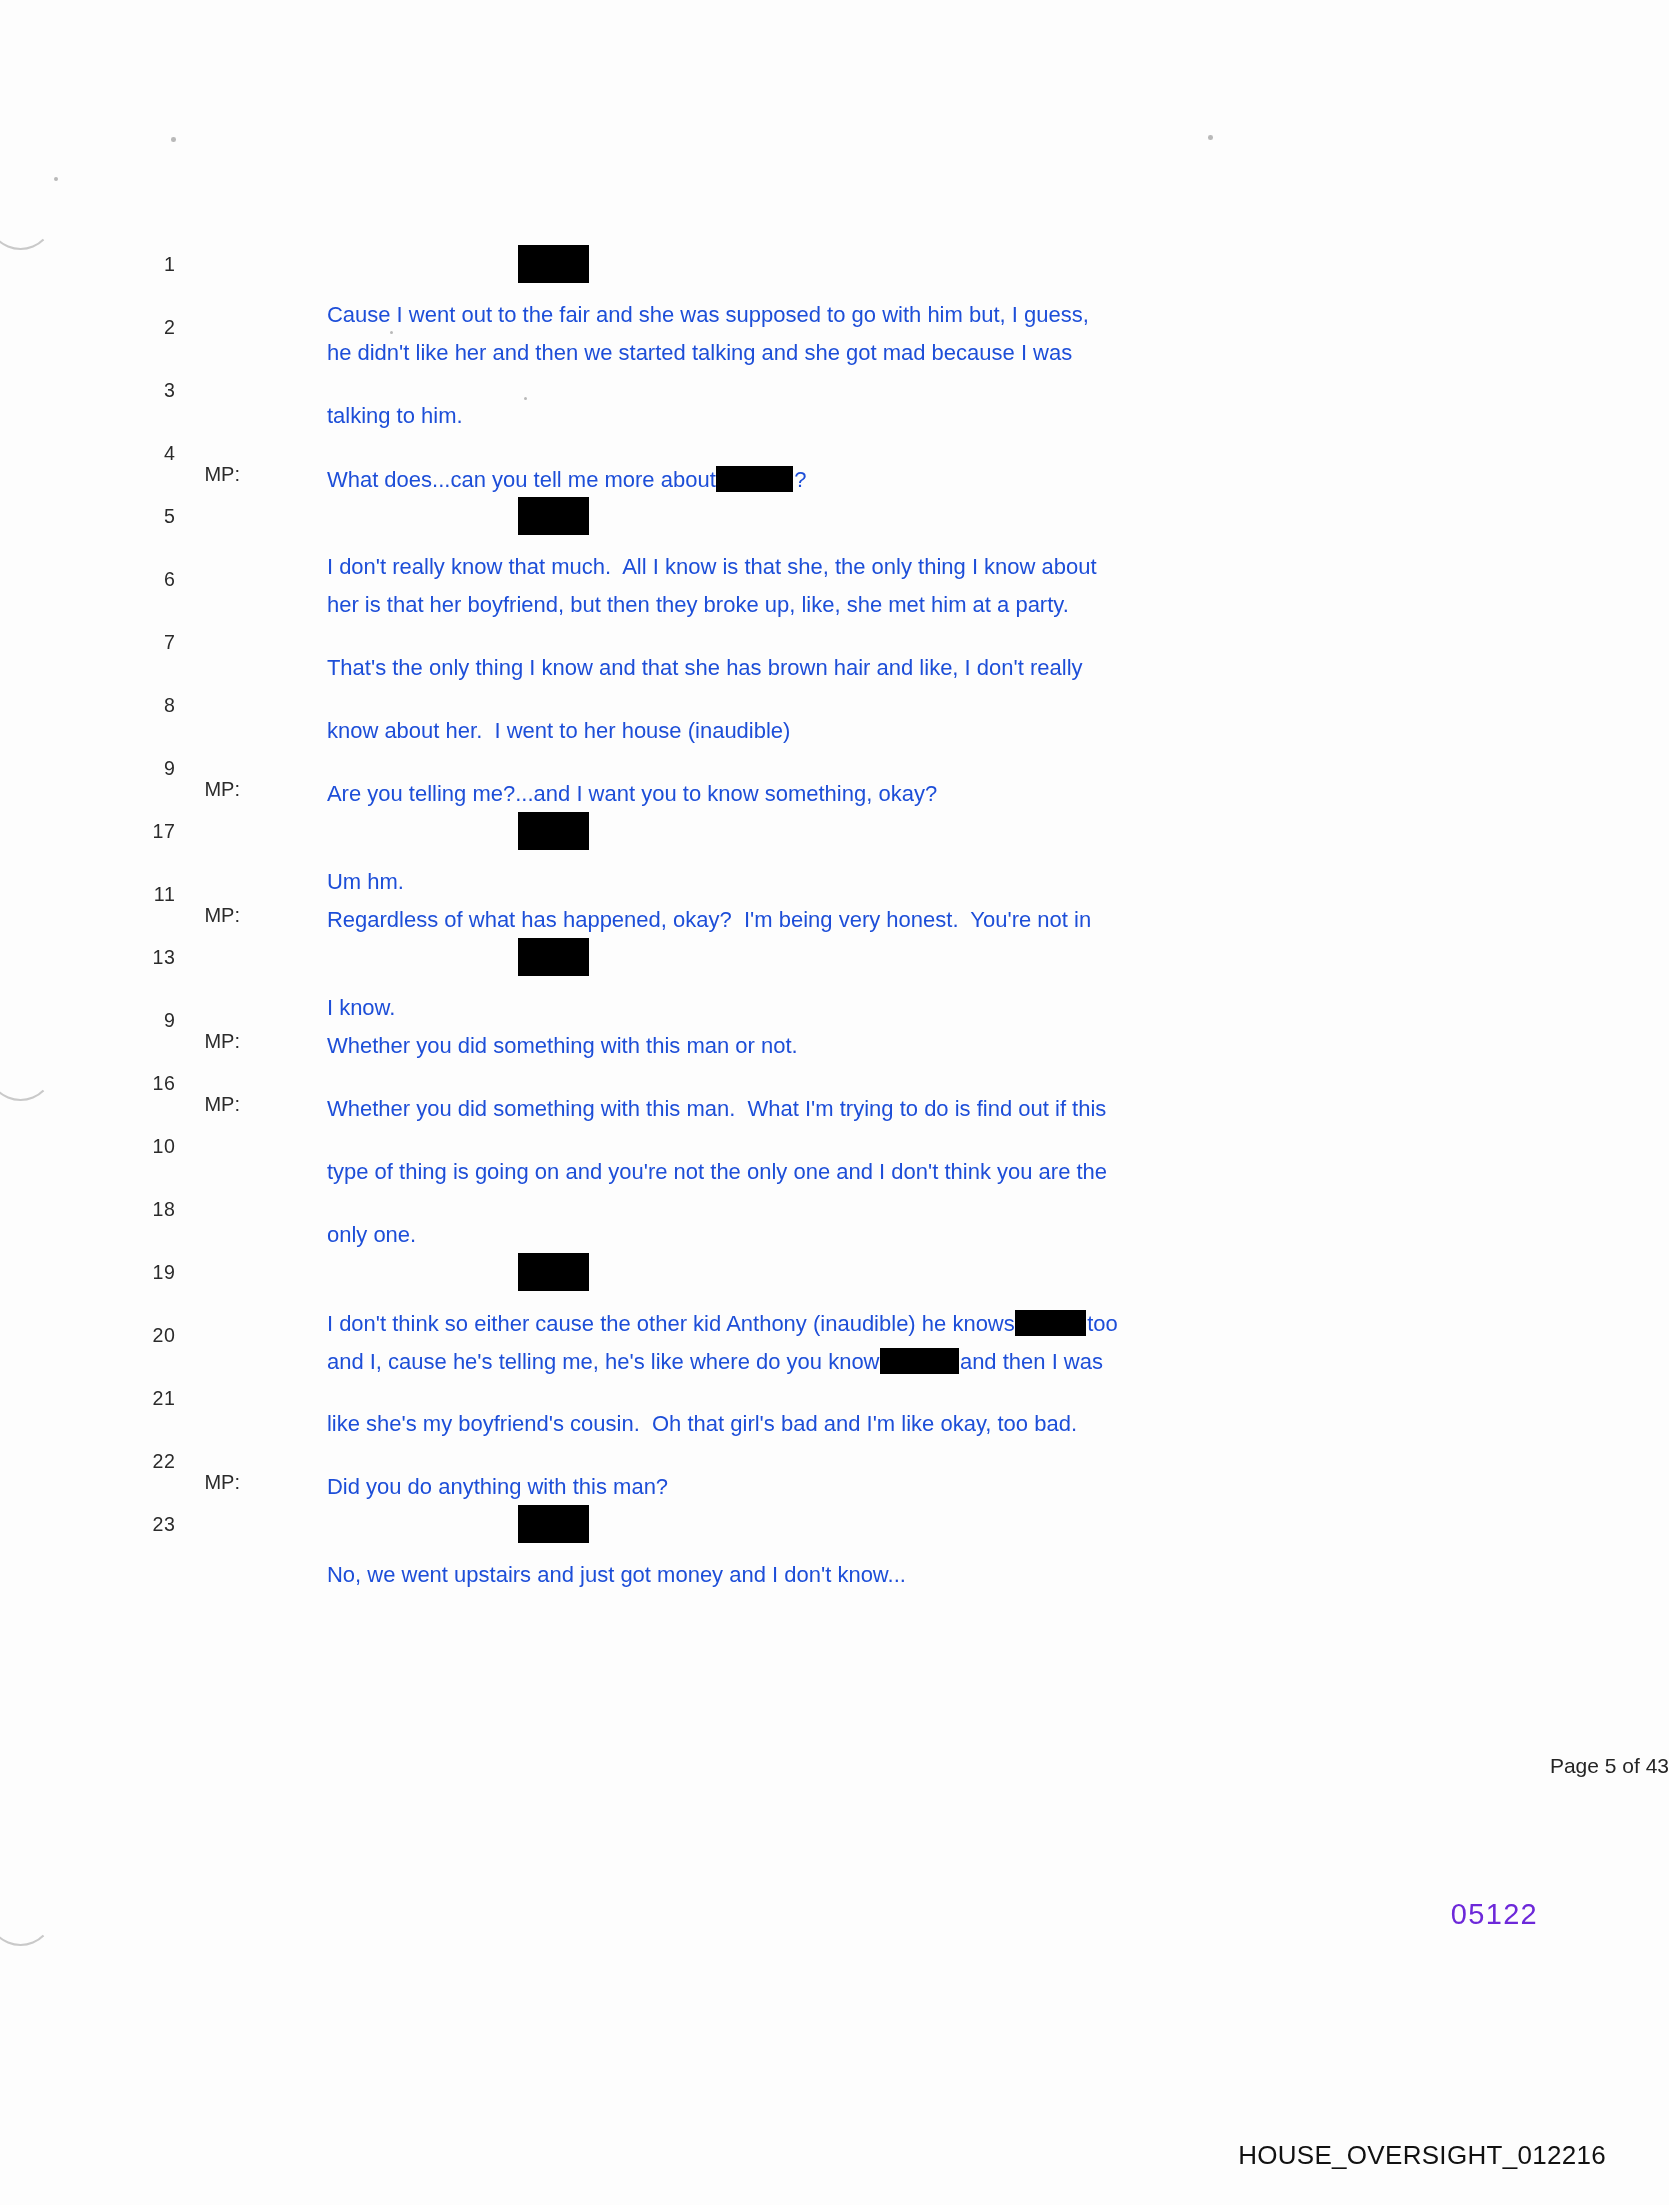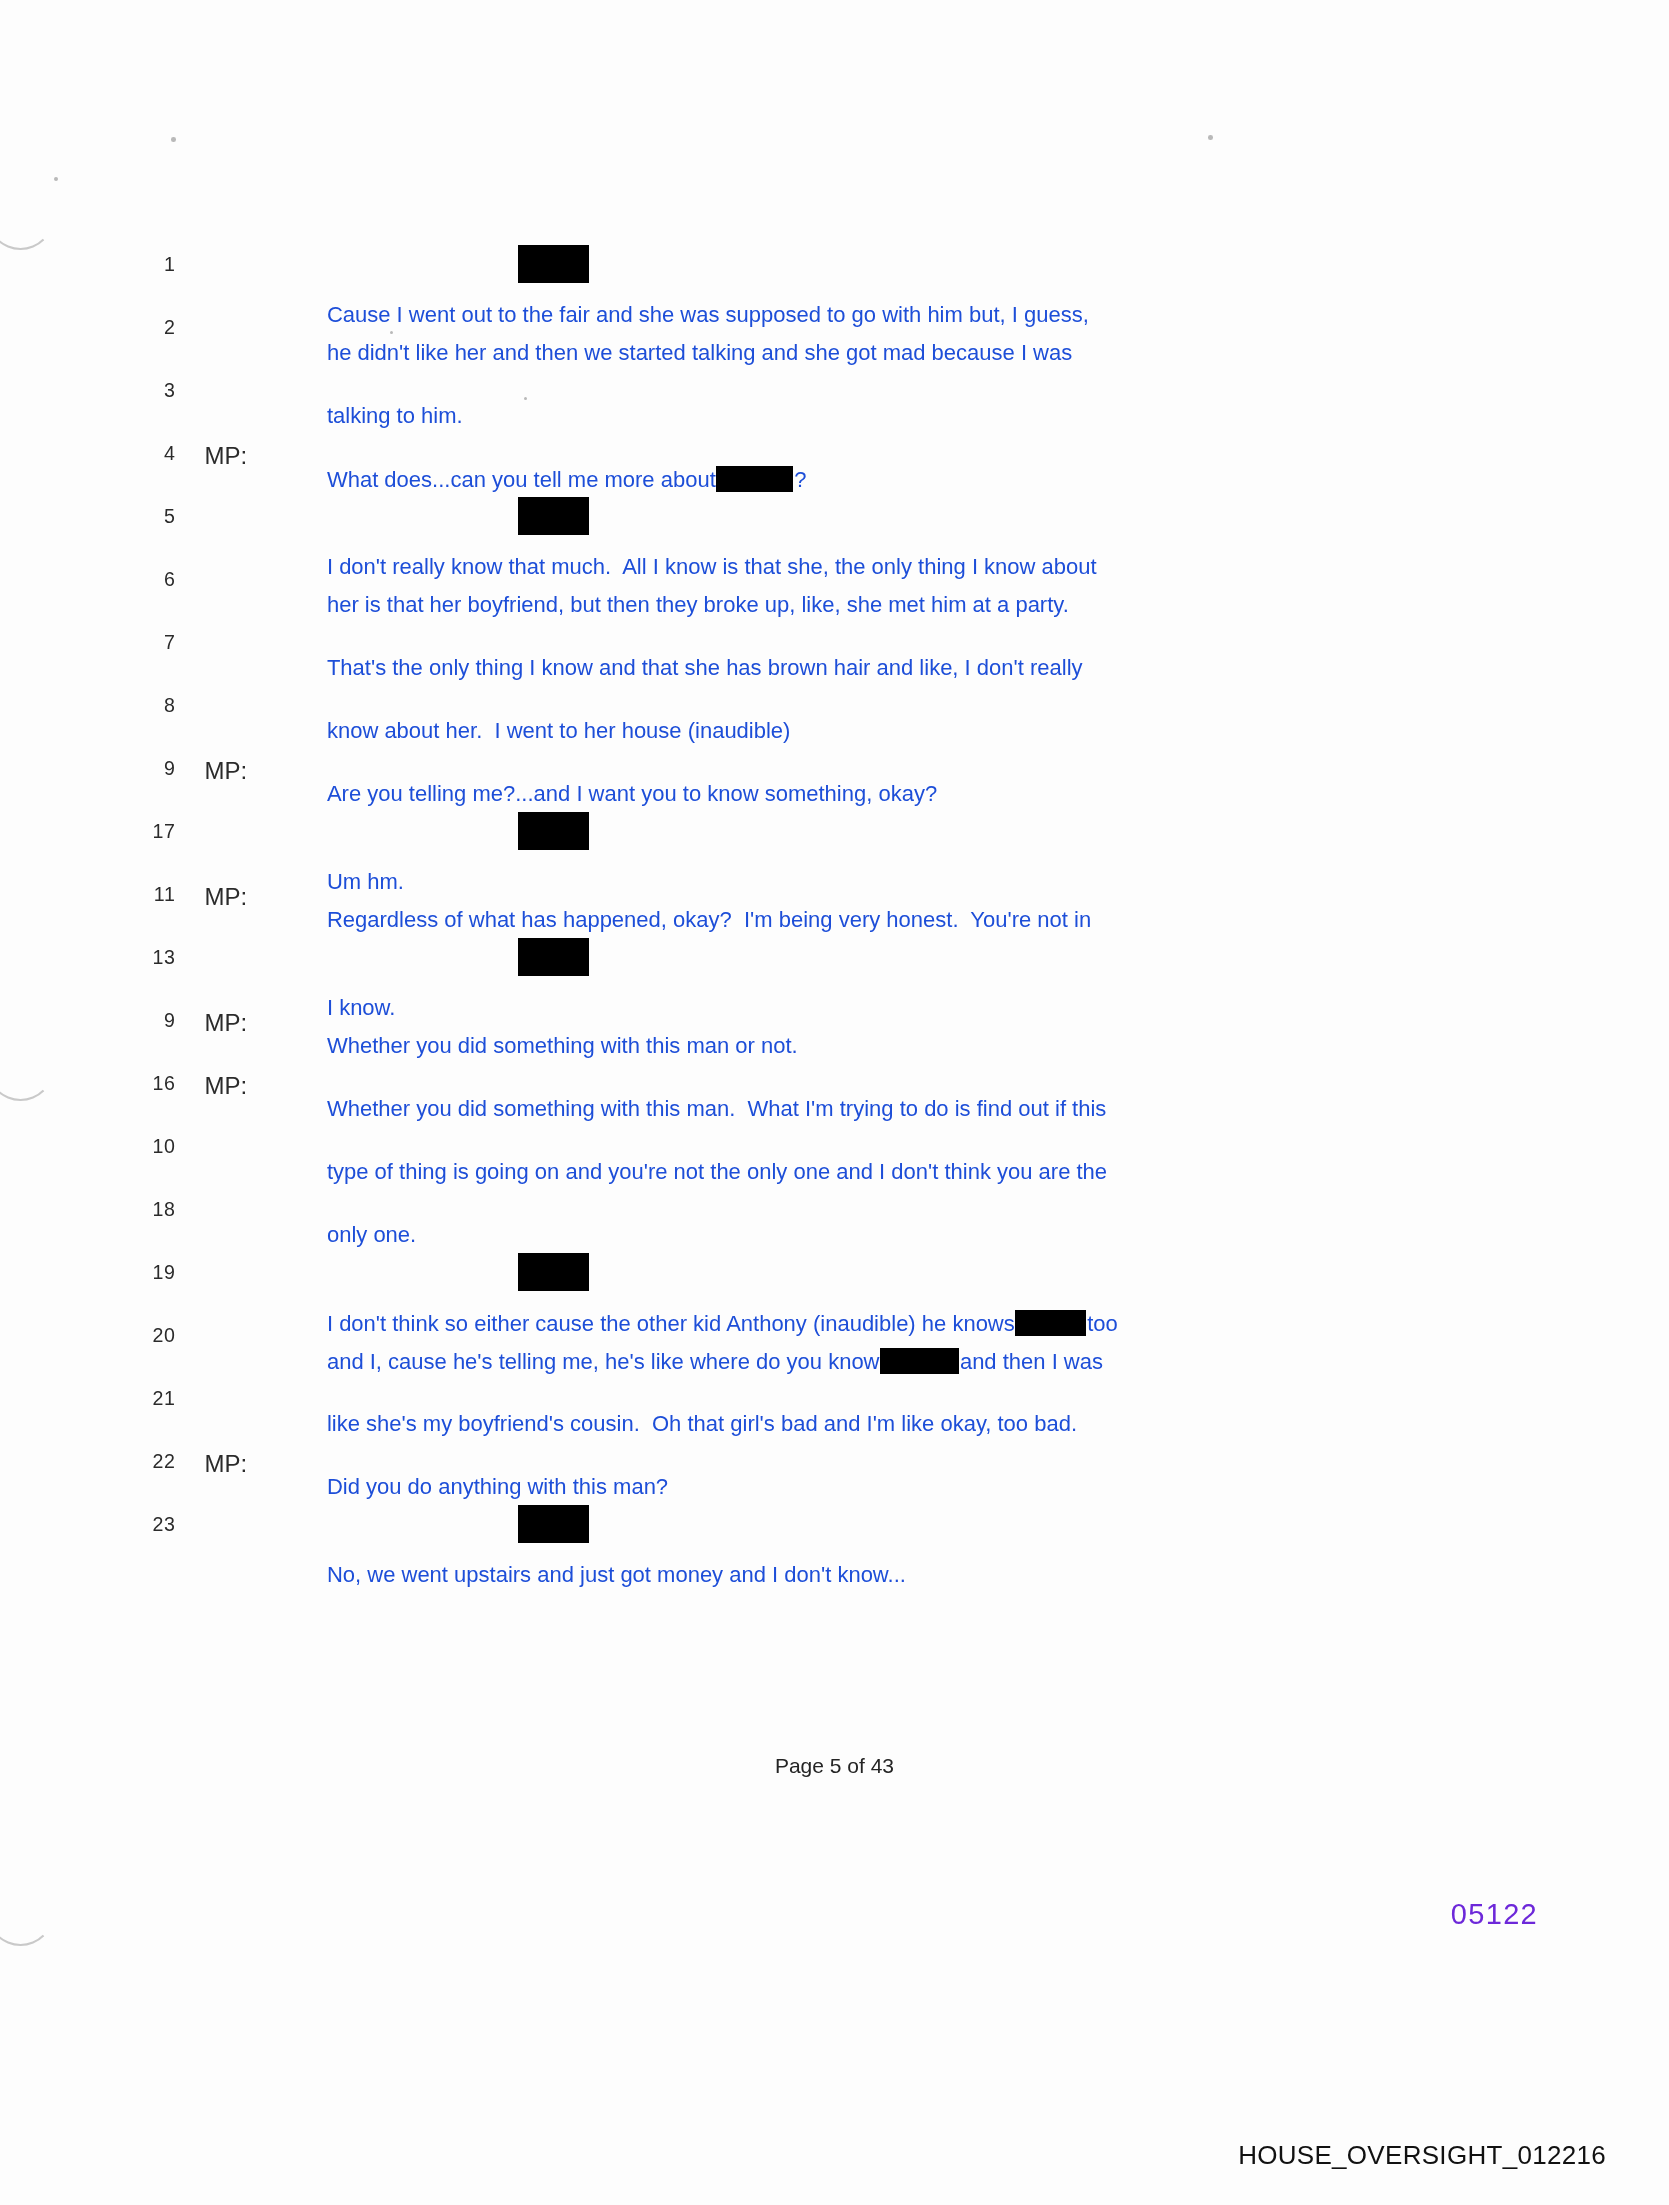--- a/index.html
+++ b/index.html
@@ -59,25 +59,26 @@
     padding-right: 14.4px;
     box-sizing: border-box;
     font-size: 19.6px;
     letter-spacing: 0.7px;
     color: #2b2b2b;
     padding-top: 3.9px;
   }
 
   .speaker {
     width: 88px;
-    font-size: 24px;
+    font-size: 20px;
     color: #2b2b2b;
     padding-top: 3.9px;
     padding-left: 14.4px;
     box-sizing: border-box;
+    margin-top: 21px;
   }
 
   .text {
     flex: 1;
     font-size: 22px;
     line-height: 25px;
     color: #1d4ed8;
     padding-top: 2.6px;
     white-space: pre-wrap;
     position: relative;
@@ -98,21 +99,21 @@
     height: 26px;
     vertical-align: -5.2px;
     margin: 0 0.7px;
   }
 
   .page-label {
     position: absolute;
     top: 1754px;
     left: 0;
     width: 1669px;
-    text-align: center;
+    text-align: right;
     font-size: 21px;
     color: #242424;
   }
 
   .doc-number {
     position: absolute;
     top: 1898px;
     right: 131px;
     font-size: 29px;
     letter-spacing: 1.3px;

